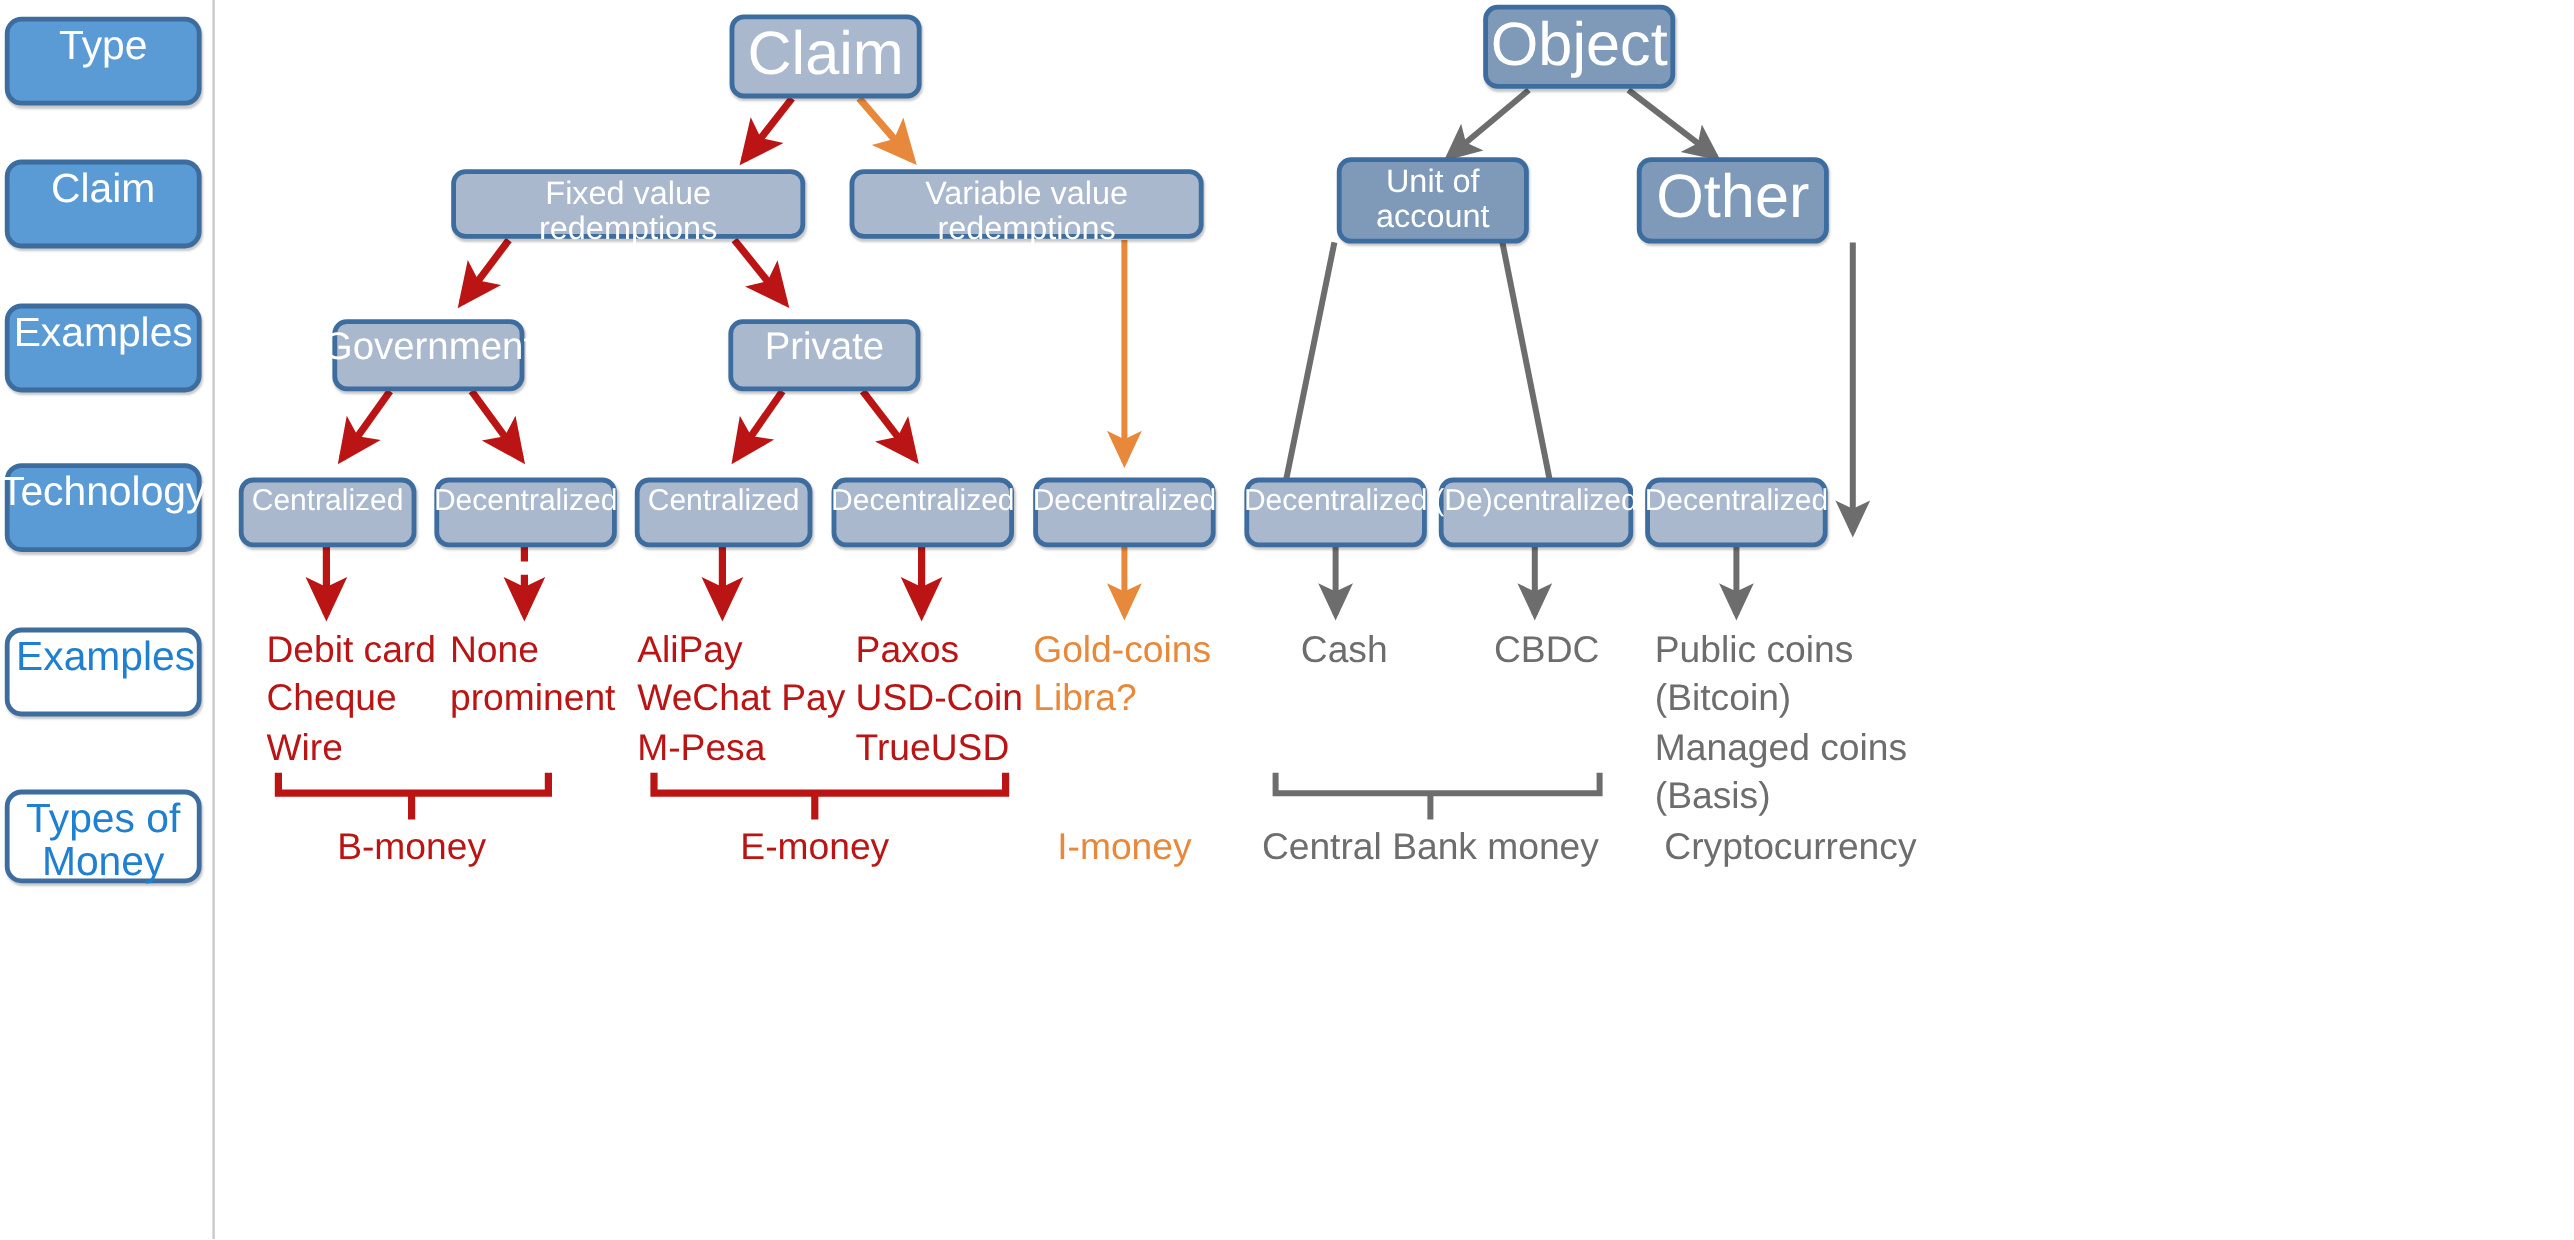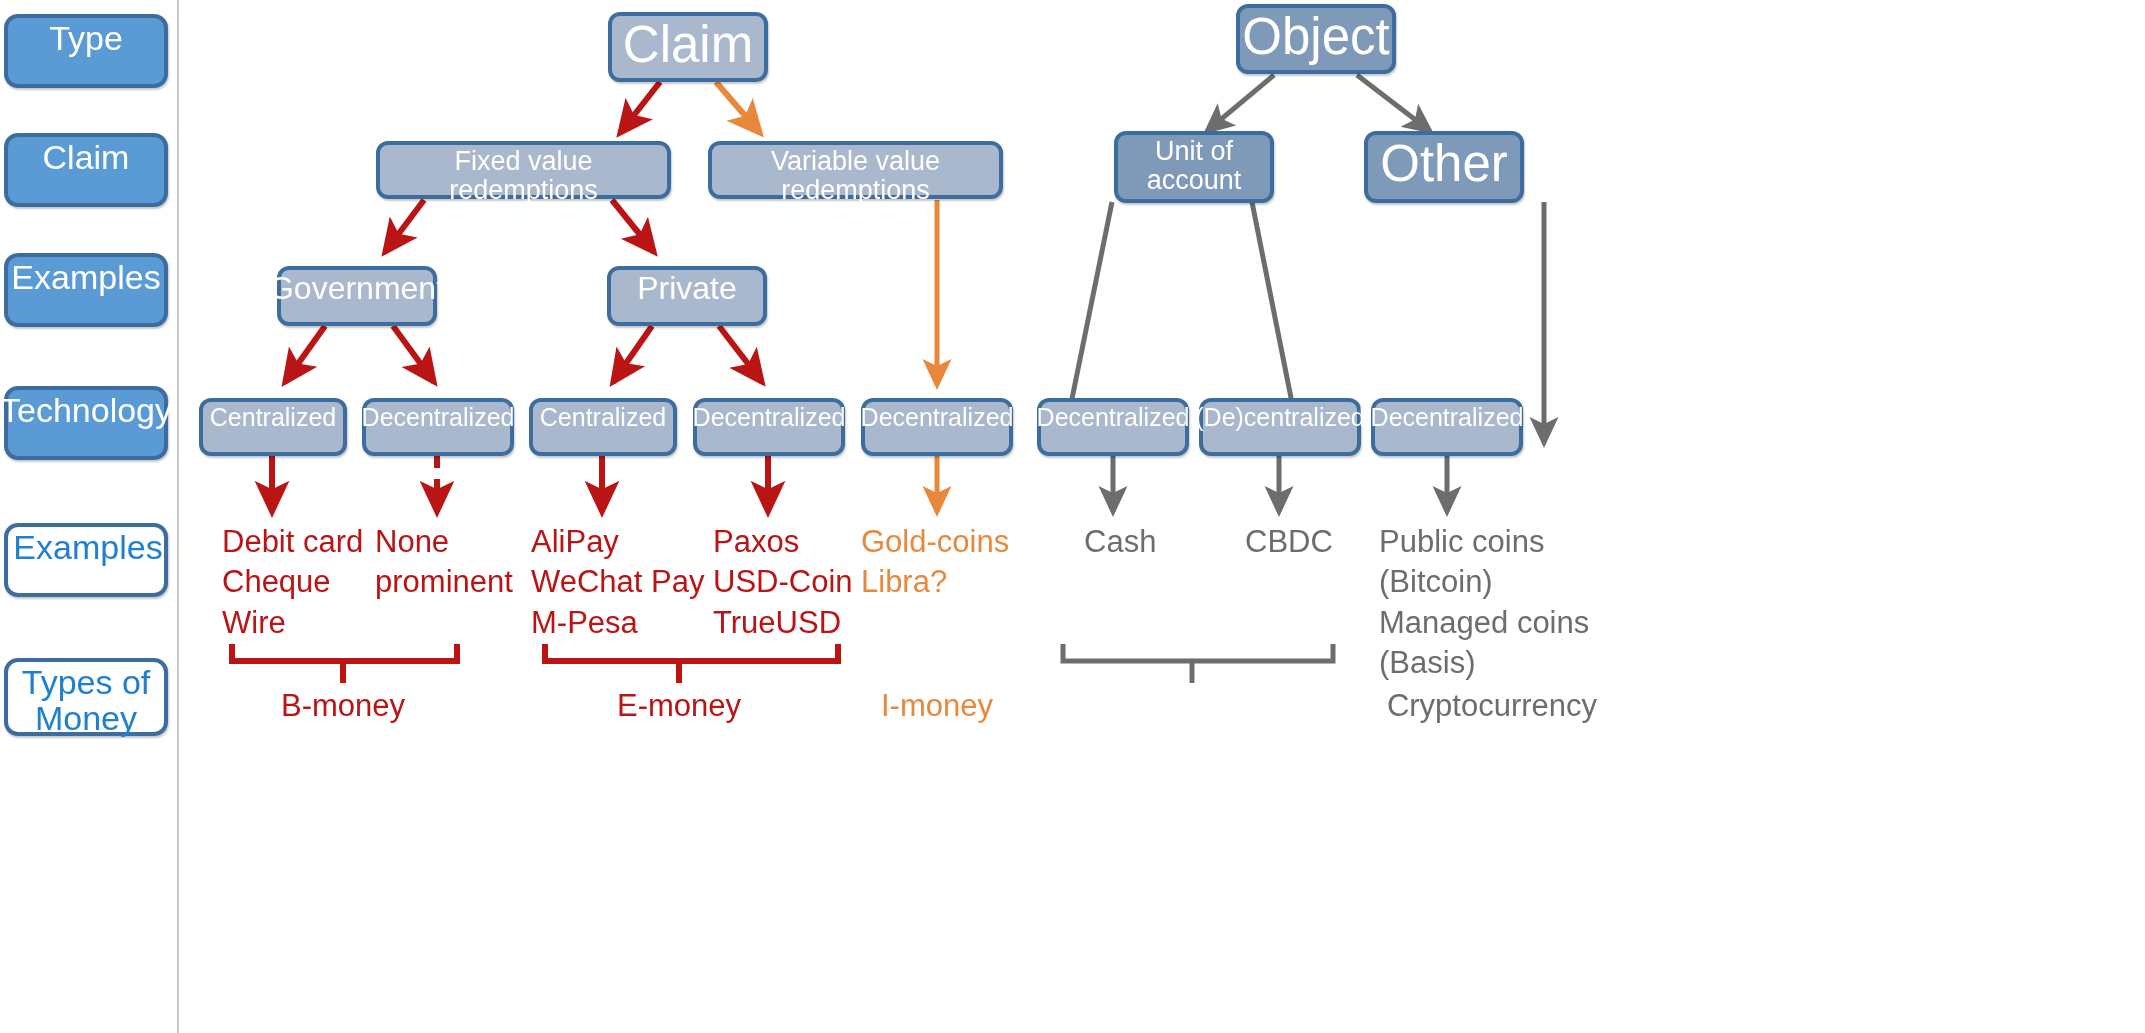--- a/index.html
+++ b/index.html
@@ -230,15 +230,16 @@
   <div class="txt grey tleft" style="left:1084px; top:522px; width:160px;">Cash</div>
   <div class="txt grey tleft" style="left:1245px; top:522px; width:160px;">CBDC</div>
   <div class="txt grey tleft" style="left:1379px; top:522px; width:260px;">Public coins
 (Bitcoin)
 Managed coins
 (Basis)</div>
 
   <div class="txt red tcenter" style="left:253px; top:686px; width:180px;">B-money</div>
   <div class="txt red tcenter" style="left:589px; top:686px; width:180px;">E-money</div>
   <div class="txt orange tcenter" style="left:847px; top:686px; width:180px;">I-money</div>
+  <div class="txt grey tcenter" style="left:1047px; top:686px; width:290px;">Central Bank money</div>
   <div class="txt grey tcenter" style="left:1362px; top:686px; width:260px;">Cryptocurrency</div>
 
 </div>
 
 </body></html>

